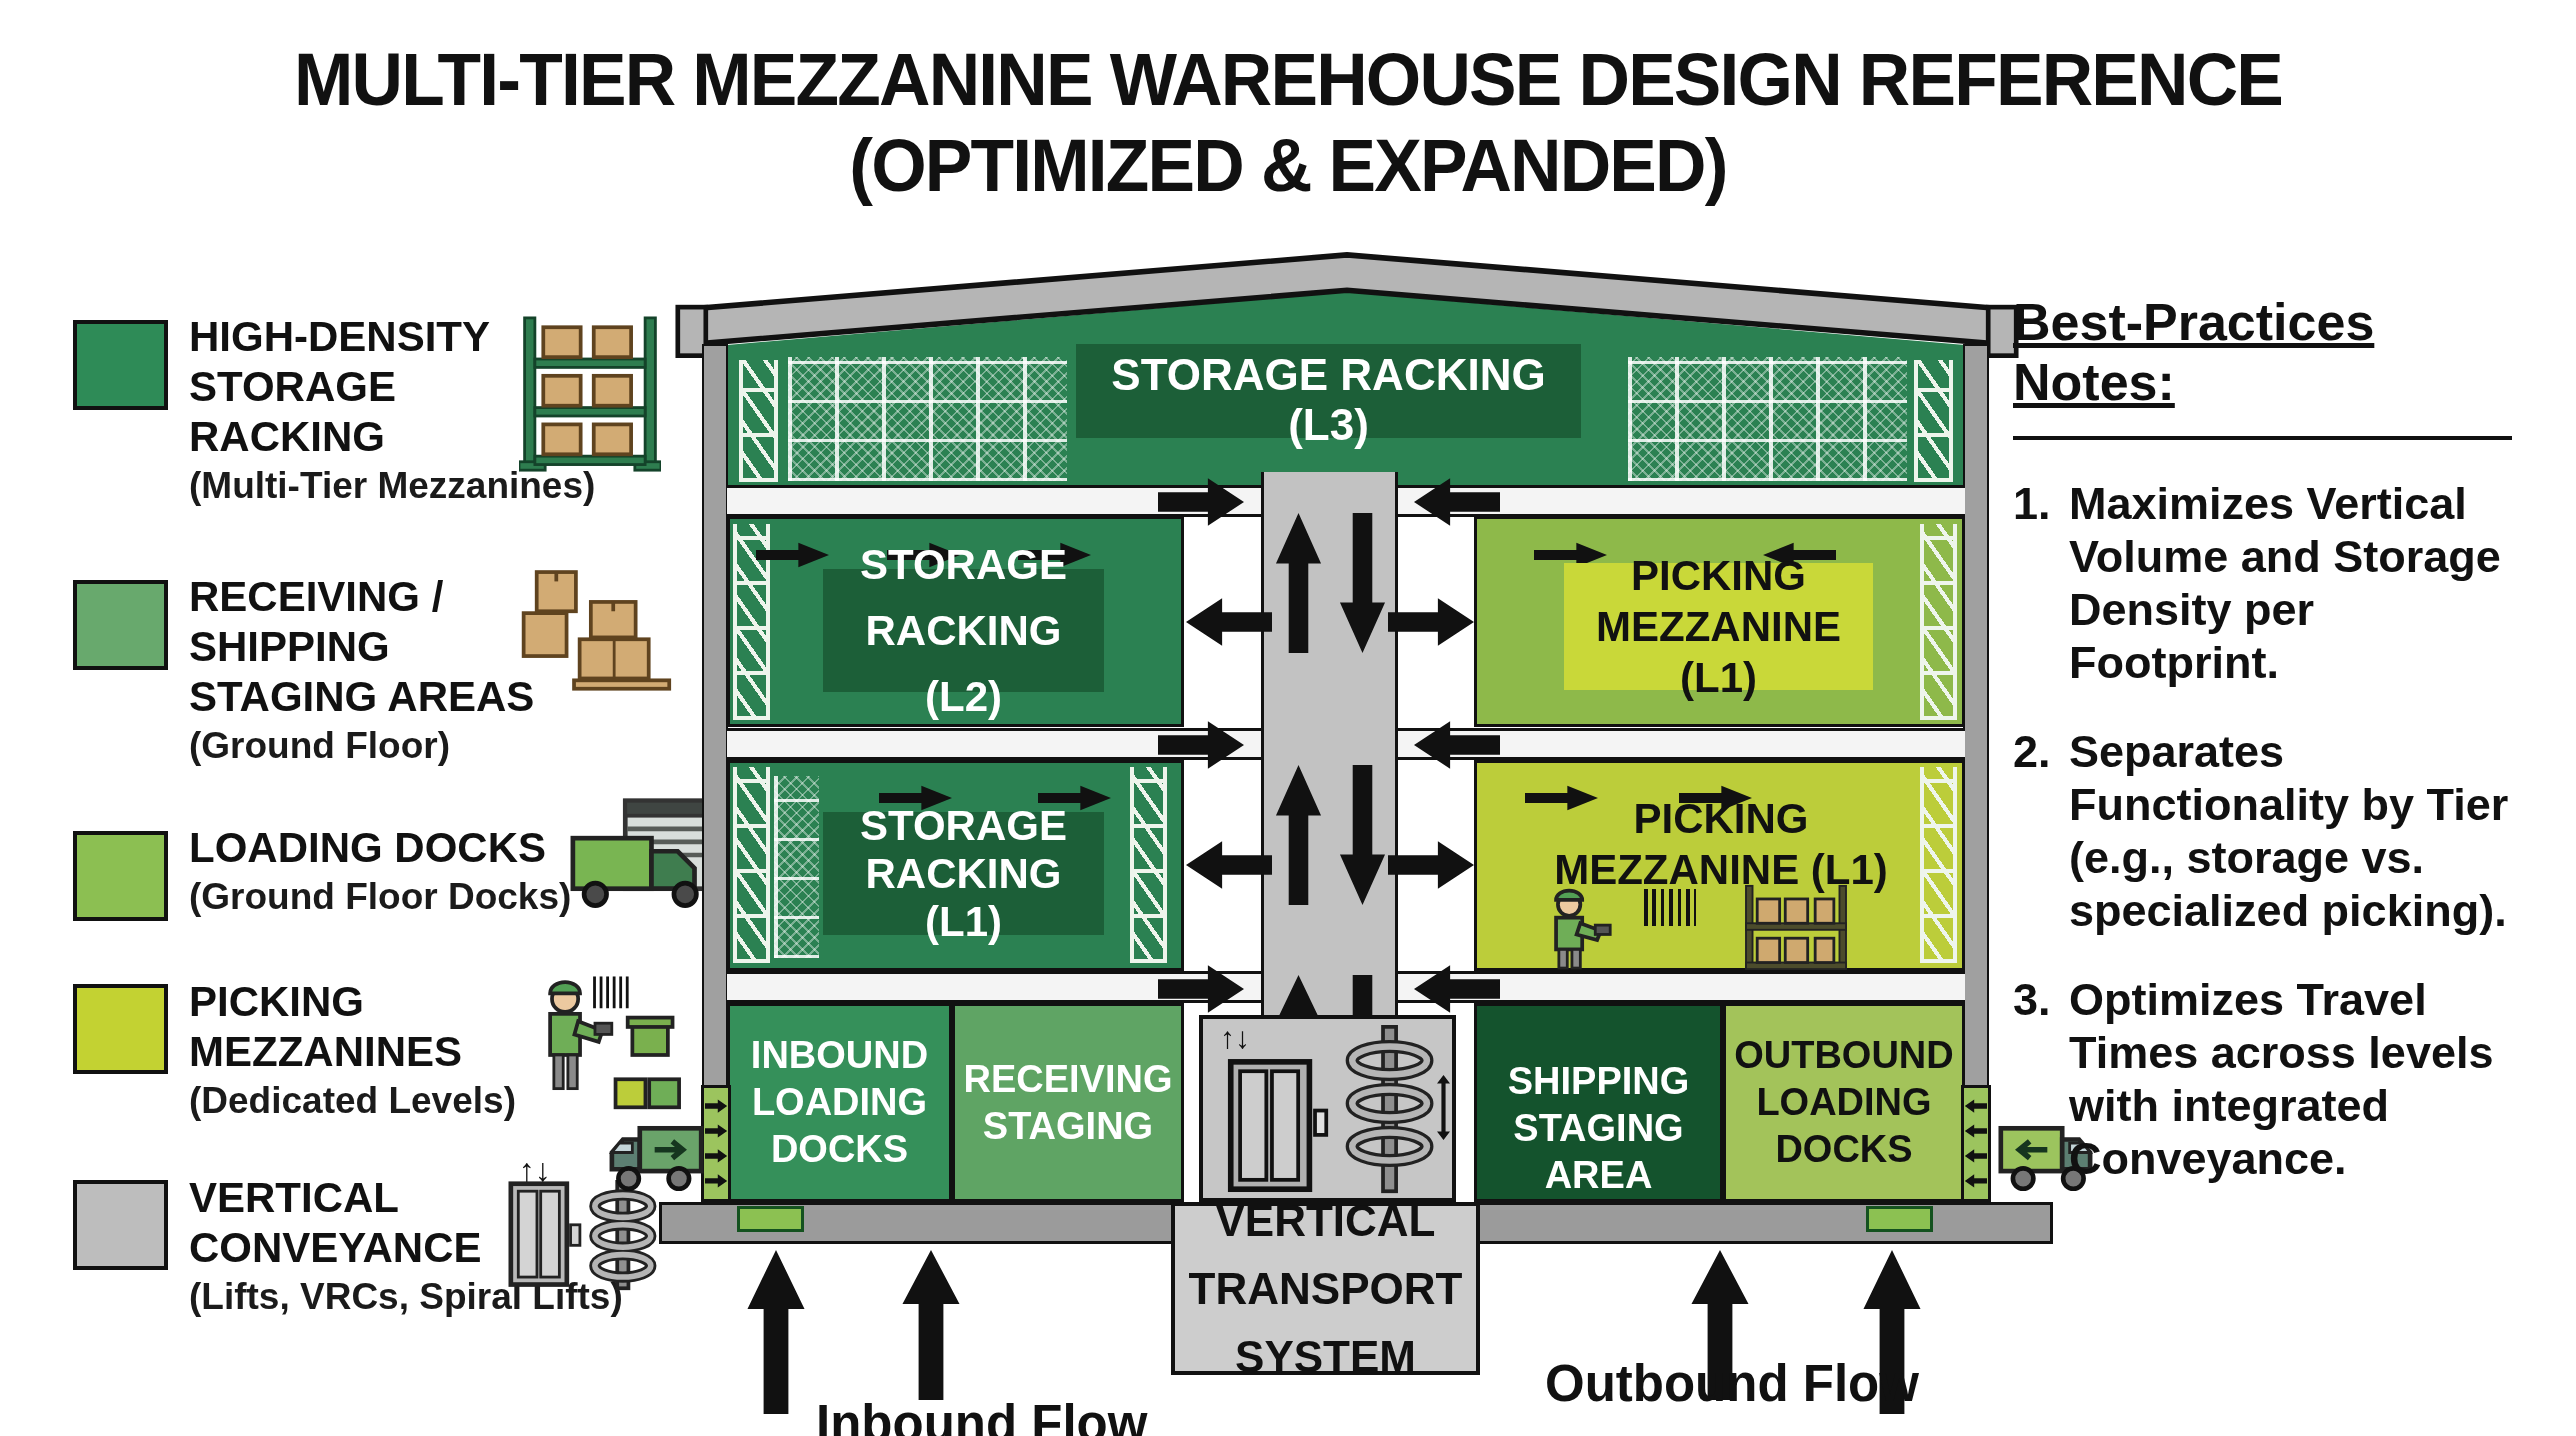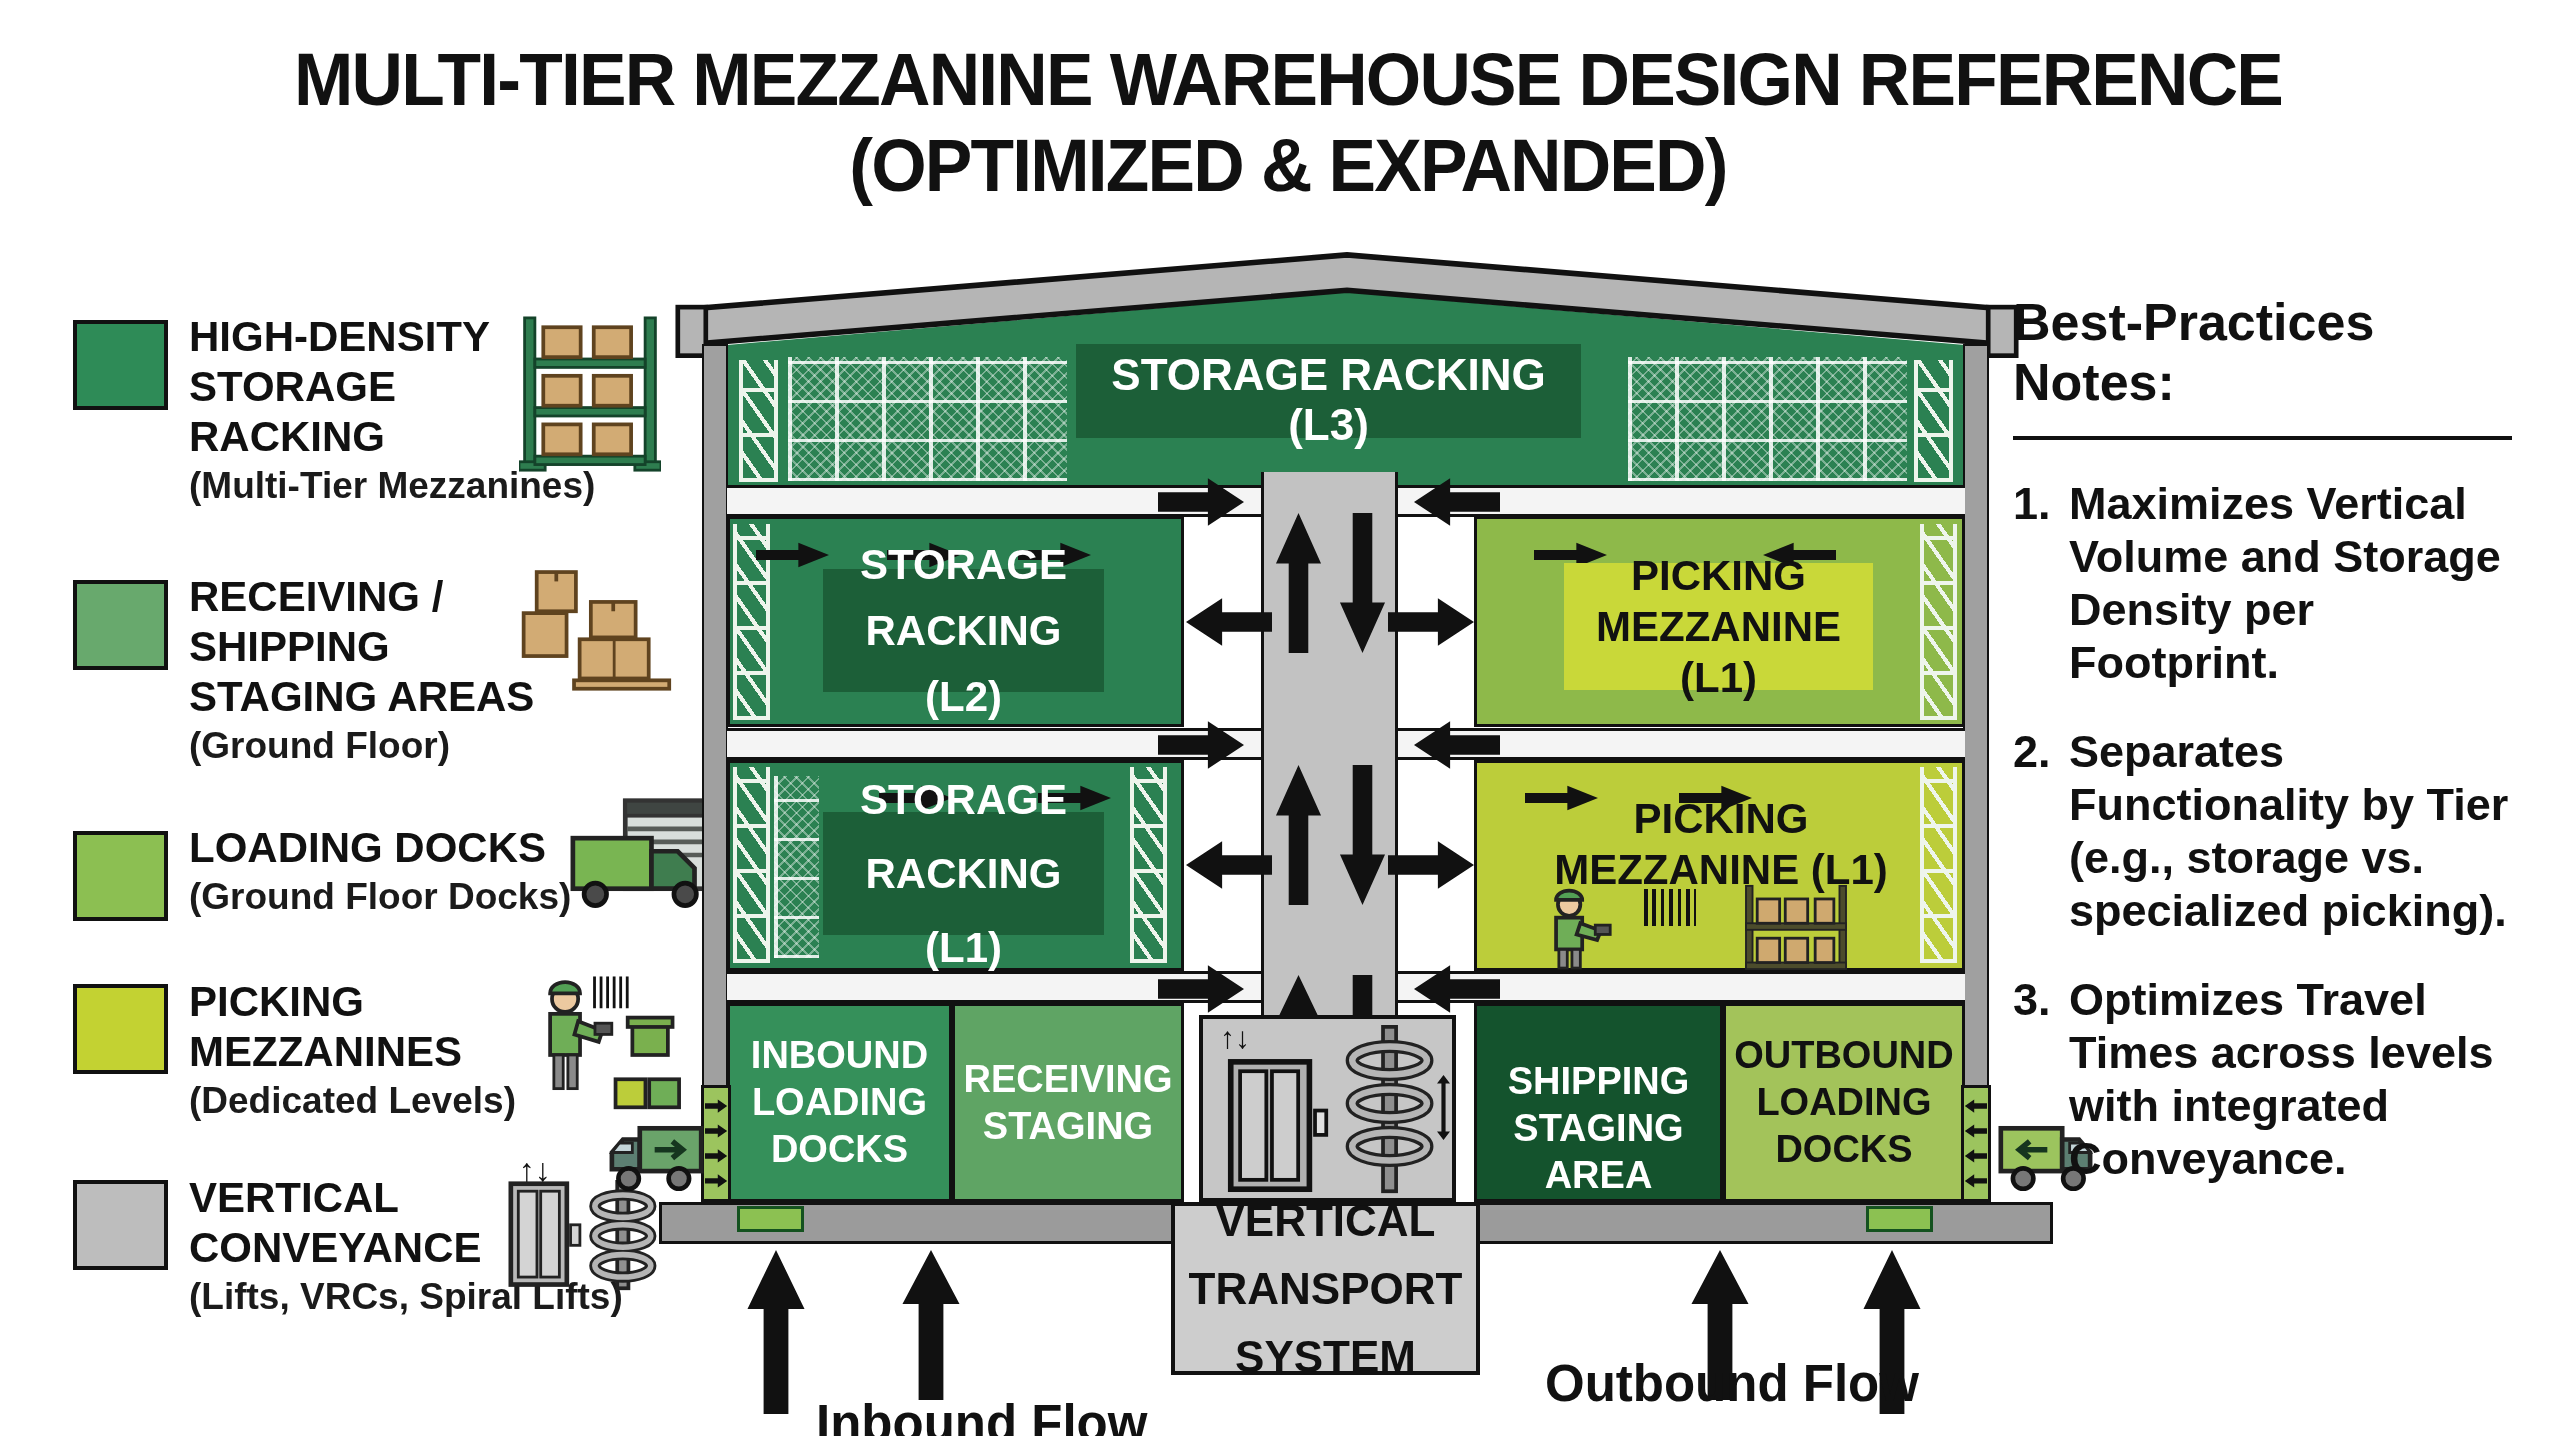--- a/index.html
+++ b/index.html
@@ -203,21 +203,21 @@
       <span class="blocktext-b" style="font-size:42px;line-height:51px;">PICKING MEZZANINE (L1)</span>
     </div>
 
     <div class="blk" style="left:727px;top:760px;width:457px;height:211px;background:#2b8152;"></div>
     <div class="truss" style="left:733px;top:767px;width:37px;height:196px;"></div>
     <div class="mesh" style="left:774px;top:776px;width:45px;height:182px;"></div>
     <div class="truss" style="left:1130px;top:767px;width:37px;height:196px;"></div>
     <div class="arr arr-r" style="left:879px;top:784px;width:73px;height:28px;"></div>
     <div class="arr arr-r" style="left:1038px;top:784px;width:73px;height:28px;"></div>
     <div class="labelbox" style="left:823px;top:812px;width:281px;height:123px;background:#1c5f38;">
-      <span class="blocktext-w" style="font-size:42px;line-height:74px;">STORAGE RACKING (L1)</span>
+      <span class="blocktext-w" style="font-size:42px;line-height:48px;">STORAGE RACKING (L1)</span>
     </div>
 
     <div class="blk" style="left:1474px;top:760px;width:491px;height:211px;background:#bccd3a;"></div>
     <div class="arr arr-r" style="left:1525px;top:784px;width:73px;height:28px;"></div>
     <div class="arr arr-r" style="left:1679px;top:784px;width:73px;height:28px;"></div>
     <div class="truss" style="left:1920px;top:767px;width:37px;height:196px;"></div>
     <div class="abs labelbox" style="left:1534px;top:793px;width:374px;height:101px;">
       <span class="blocktext-b" style="font-size:42px;line-height:51px;">PICKING MEZZANINE (L1)</span>
     </div>
     <svg class="abs" style="left:1543px;top:884px;" width="84" height="86" viewBox="0 0 90 92">
@@ -340,21 +340,21 @@
 
     <div class="arr arr-u" style="left:745px;top:1250px;width:62px;height:164px;"></div>
     <div class="arr arr-u" style="left:900px;top:1250px;width:62px;height:150px;"></div>
     <div class="flowlabel" style="left:816px;top:1394px;">Inbound Flow</div>
     <div class="arr arr-u" style="left:1689px;top:1250px;width:62px;height:150px;"></div>
     <div class="arr arr-u" style="left:1861px;top:1250px;width:62px;height:164px;"></div>
     <div class="flowlabel" style="left:1545px;top:1354px;">Outbound Flow</div>
   </div>
 
   <div class="abs" style="left:2013px;top:292px;width:524px;">
-    <div style="font-weight:bold;font-size:52px;margin-bottom:24px;">Best-Practices Notes:</div>
+    <div style="font-weight:bold;font-size:52px;margin-bottom:24px;text-decoration:underline;">Best-Practices Notes:</div>
     <div style="width:499px;height:3.7px;background:#111;margin-bottom:37px;"></div>
     <div class="note-row">
       <div class="note-num">1.</div>
       <div class="note-text">Maximizes Vertical Volume and Storage Density per Footprint.</div>
     </div>
     <div class="note-row">
       <div class="note-num">2.</div>
       <div class="note-text">Separates Functionality by Tier (e.g., storage vs. specialized picking).</div>
     </div>
     <div class="note-row">

